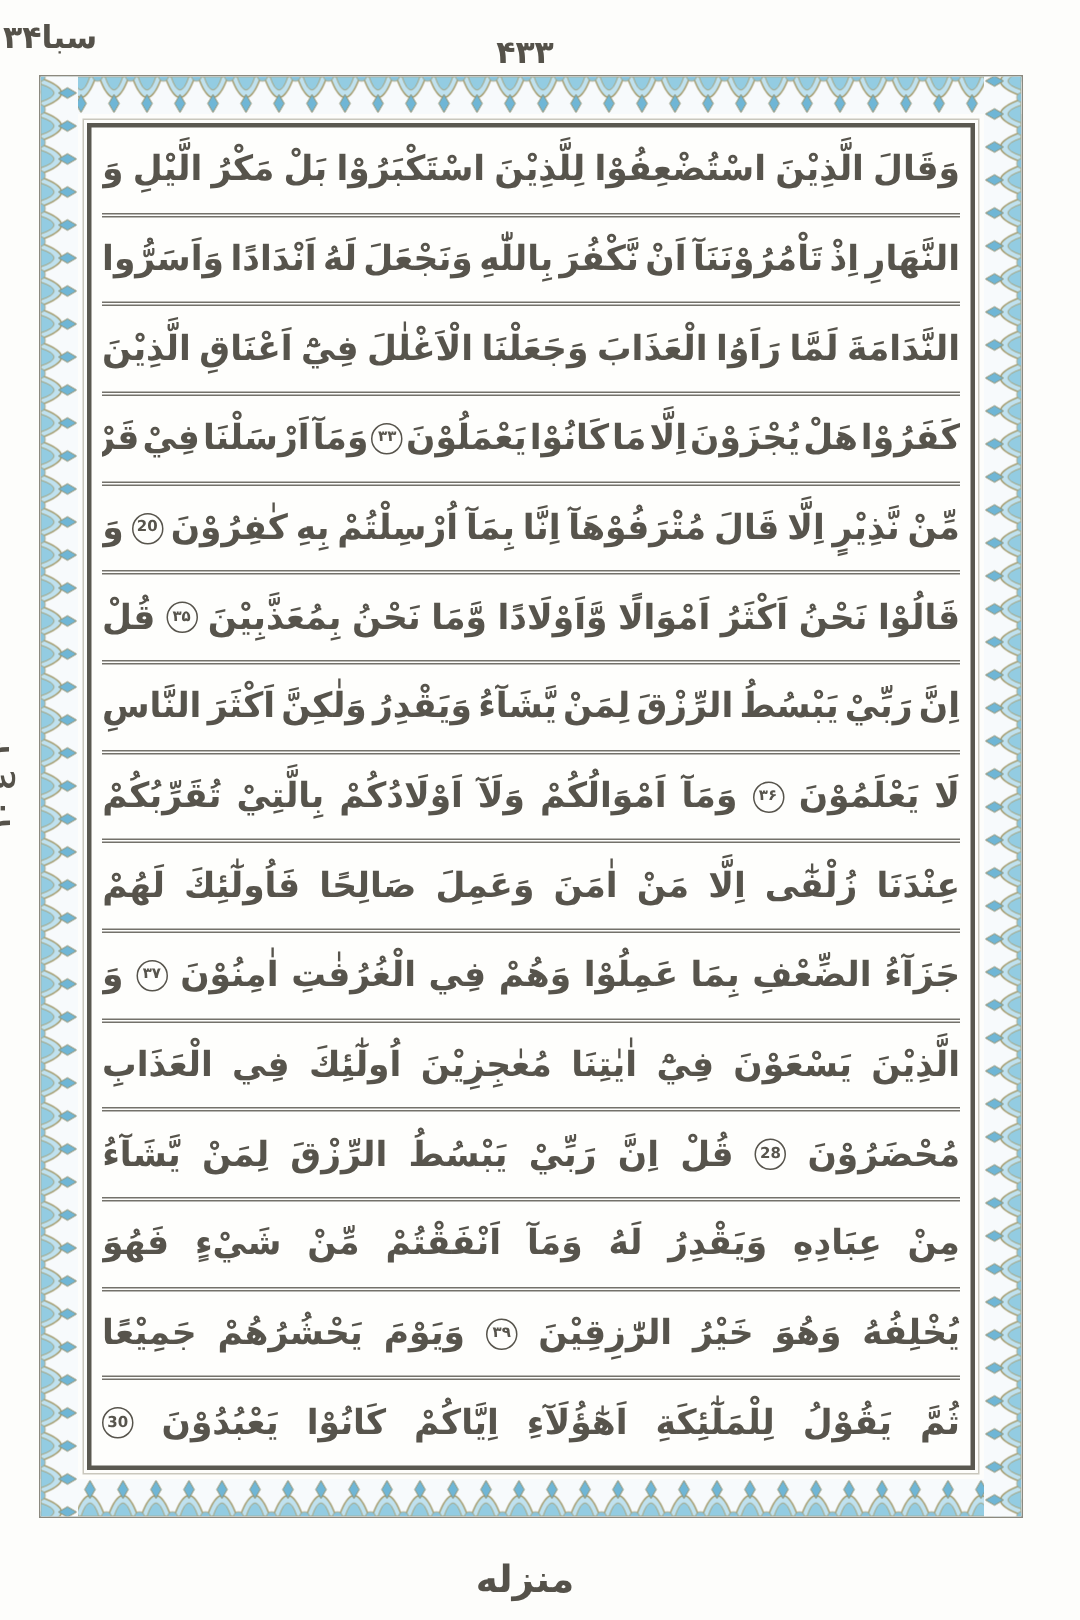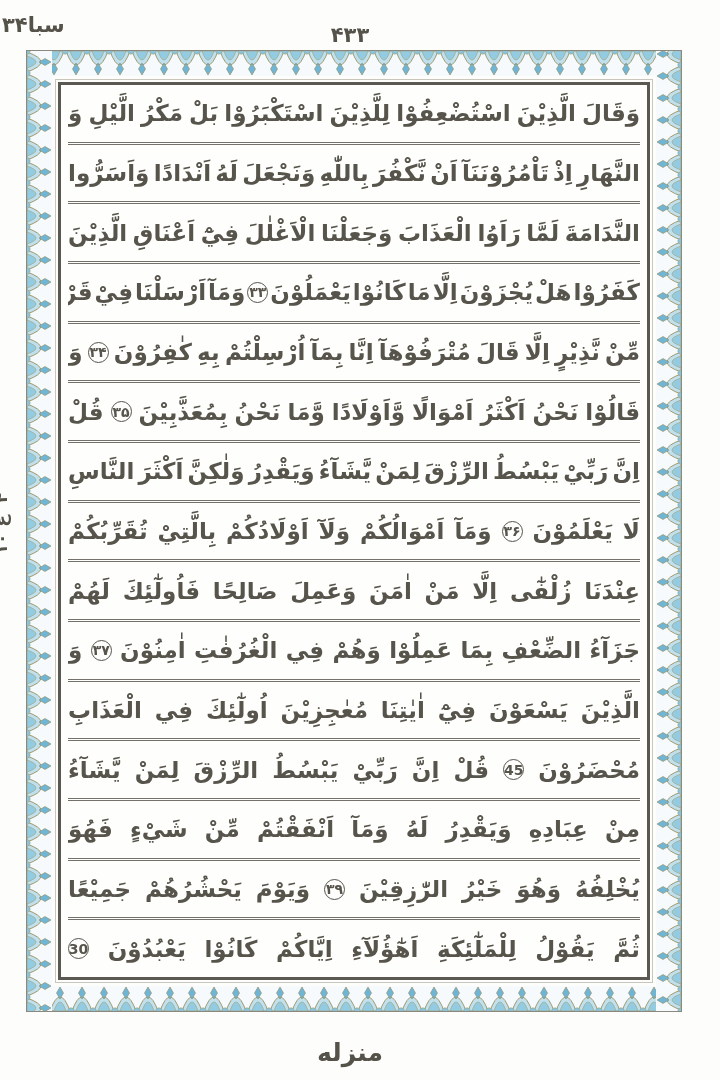--- a/index.html
+++ b/index.html
@@ -48,21 +48,21 @@
     border-bottom:3px double #73716a;
     font-size:23px;font-weight:bold;color:#57544c;
     white-space:nowrap;
   }
   .qline:last-child{border-bottom:none;}
   .word{white-space:nowrap;}
   .vmark{
     flex:0 0 auto;
     display:inline-flex;align-items:center;justify-content:center;
     width:21px;height:21px;border:1.5px solid #57544c;border-radius:50%;
-    font-size:14px;font-weight:bold;line-height:1;
+    font-size:10px;font-weight:bold;line-height:1;
     box-sizing:border-box;
   }
   
   .margin-marker{
     position:absolute;left:2px;top:488px;width:38px;
     display:flex;flex-direction:column;align-items:center;gap:3px;
     font-size:17px;font-weight:bold;color:#55524a;
   }
   .margin-marker span{display:block;transform:rotate(-90deg);}
   
@@ -166,21 +166,21 @@
             <span class="word">مِّنْ</span>
             <span class="word">نَّذِيْرٍ</span>
             <span class="word">اِلَّا</span>
             <span class="word">قَالَ</span>
             <span class="word">مُتْرَفُوْهَآ</span>
             <span class="word">اِنَّا</span>
             <span class="word">بِمَآ</span>
             <span class="word">اُرْسِلْتُمْ</span>
             <span class="word">بِهِ</span>
             <span class="word">كٰفِرُوْنَ</span>
-            <span class="vmark">۳۴</span>
+            <span class="vmark">20</span>
             <span class="word">وَ</span>
           </div>
           <div class="qline">
             <span class="word">قَالُوْا</span>
             <span class="word">نَحْنُ</span>
             <span class="word">اَكْثَرُ</span>
             <span class="word">اَمْوَالًا</span>
             <span class="word">وَّاَوْلَادًا</span>
             <span class="word">وَّمَا</span>
             <span class="word">نَحْنُ</span>
@@ -239,21 +239,21 @@
             <span class="word">يَسْعَوْنَ</span>
             <span class="word">فِيْٓ</span>
             <span class="word">اٰيٰتِنَا</span>
             <span class="word">مُعٰجِزِيْنَ</span>
             <span class="word">اُولٰٓئِكَ</span>
             <span class="word">فِي</span>
             <span class="word">الْعَذَابِ</span>
           </div>
           <div class="qline">
             <span class="word">مُحْضَرُوْنَ</span>
-            <span class="vmark">45</span>
+            <span class="vmark">28</span>
             <span class="word">قُلْ</span>
             <span class="word">اِنَّ</span>
             <span class="word">رَبِّيْ</span>
             <span class="word">يَبْسُطُ</span>
             <span class="word">الرِّزْقَ</span>
             <span class="word">لِمَنْ</span>
             <span class="word">يَّشَآءُ</span>
           </div>
           <div class="qline">
             <span class="word">مِنْ</span>

